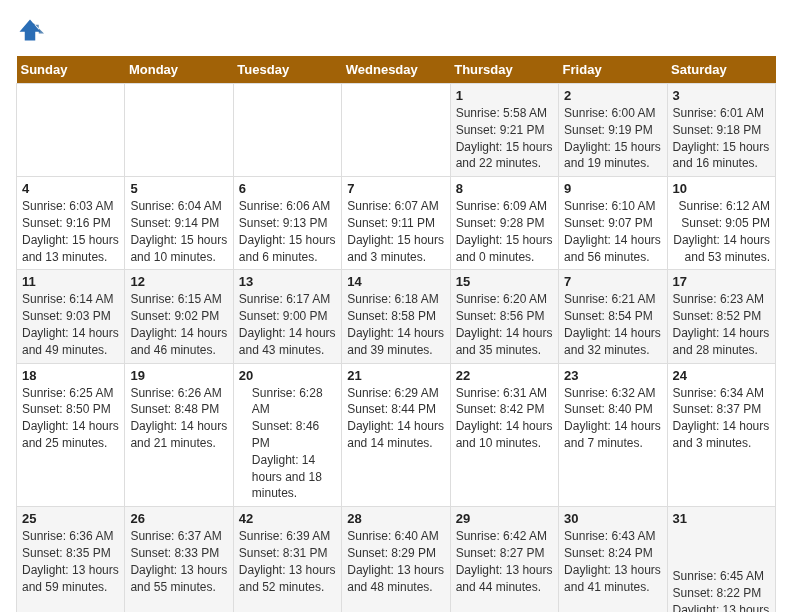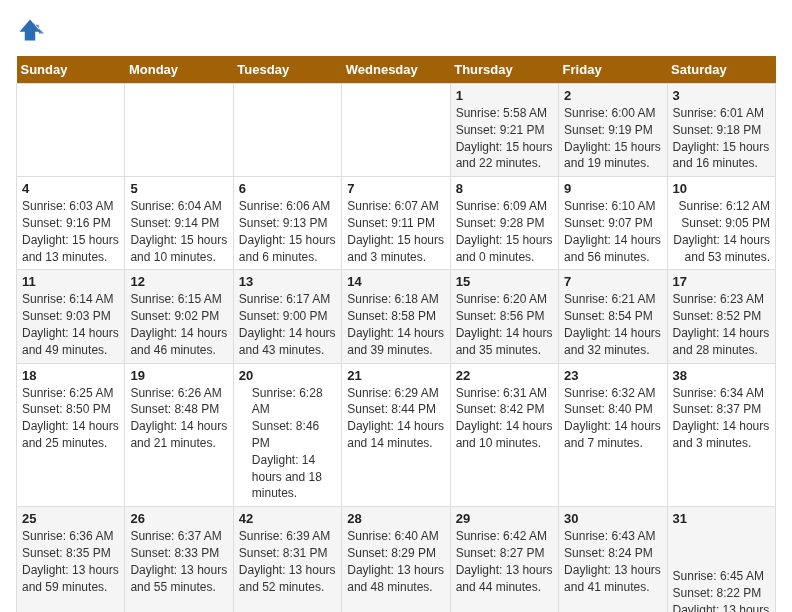--- a/index.html
+++ b/index.html
@@ -265,21 +265,21 @@
 Sunset: 8:42 PM
 Daylight: 14 hours and 10 minutes.</div>
         </td>
         <td>
           <span class="day-num">23</span>
           <div class="day-info" style="white-space: pre-line;">Sunrise: 6:32 AM
 Sunset: 8:40 PM
 Daylight: 14 hours and 7 minutes.</div>
         </td>
         <td>
-          <span class="day-num">38</span>
+          <span class="day-num">24</span>
           <div class="day-info" style="white-space: pre-line;">Sunrise: 6:34 AM
 Sunset: 8:37 PM
 Daylight: 14 hours and 3 minutes.</div>
         </td>
       </tr>
       <tr>
         <td>
           <span class="day-num">25</span>
           <div class="day-info" style="white-space: pre-line;">Sunrise: 6:36 AM
 Sunset: 8:35 PM

